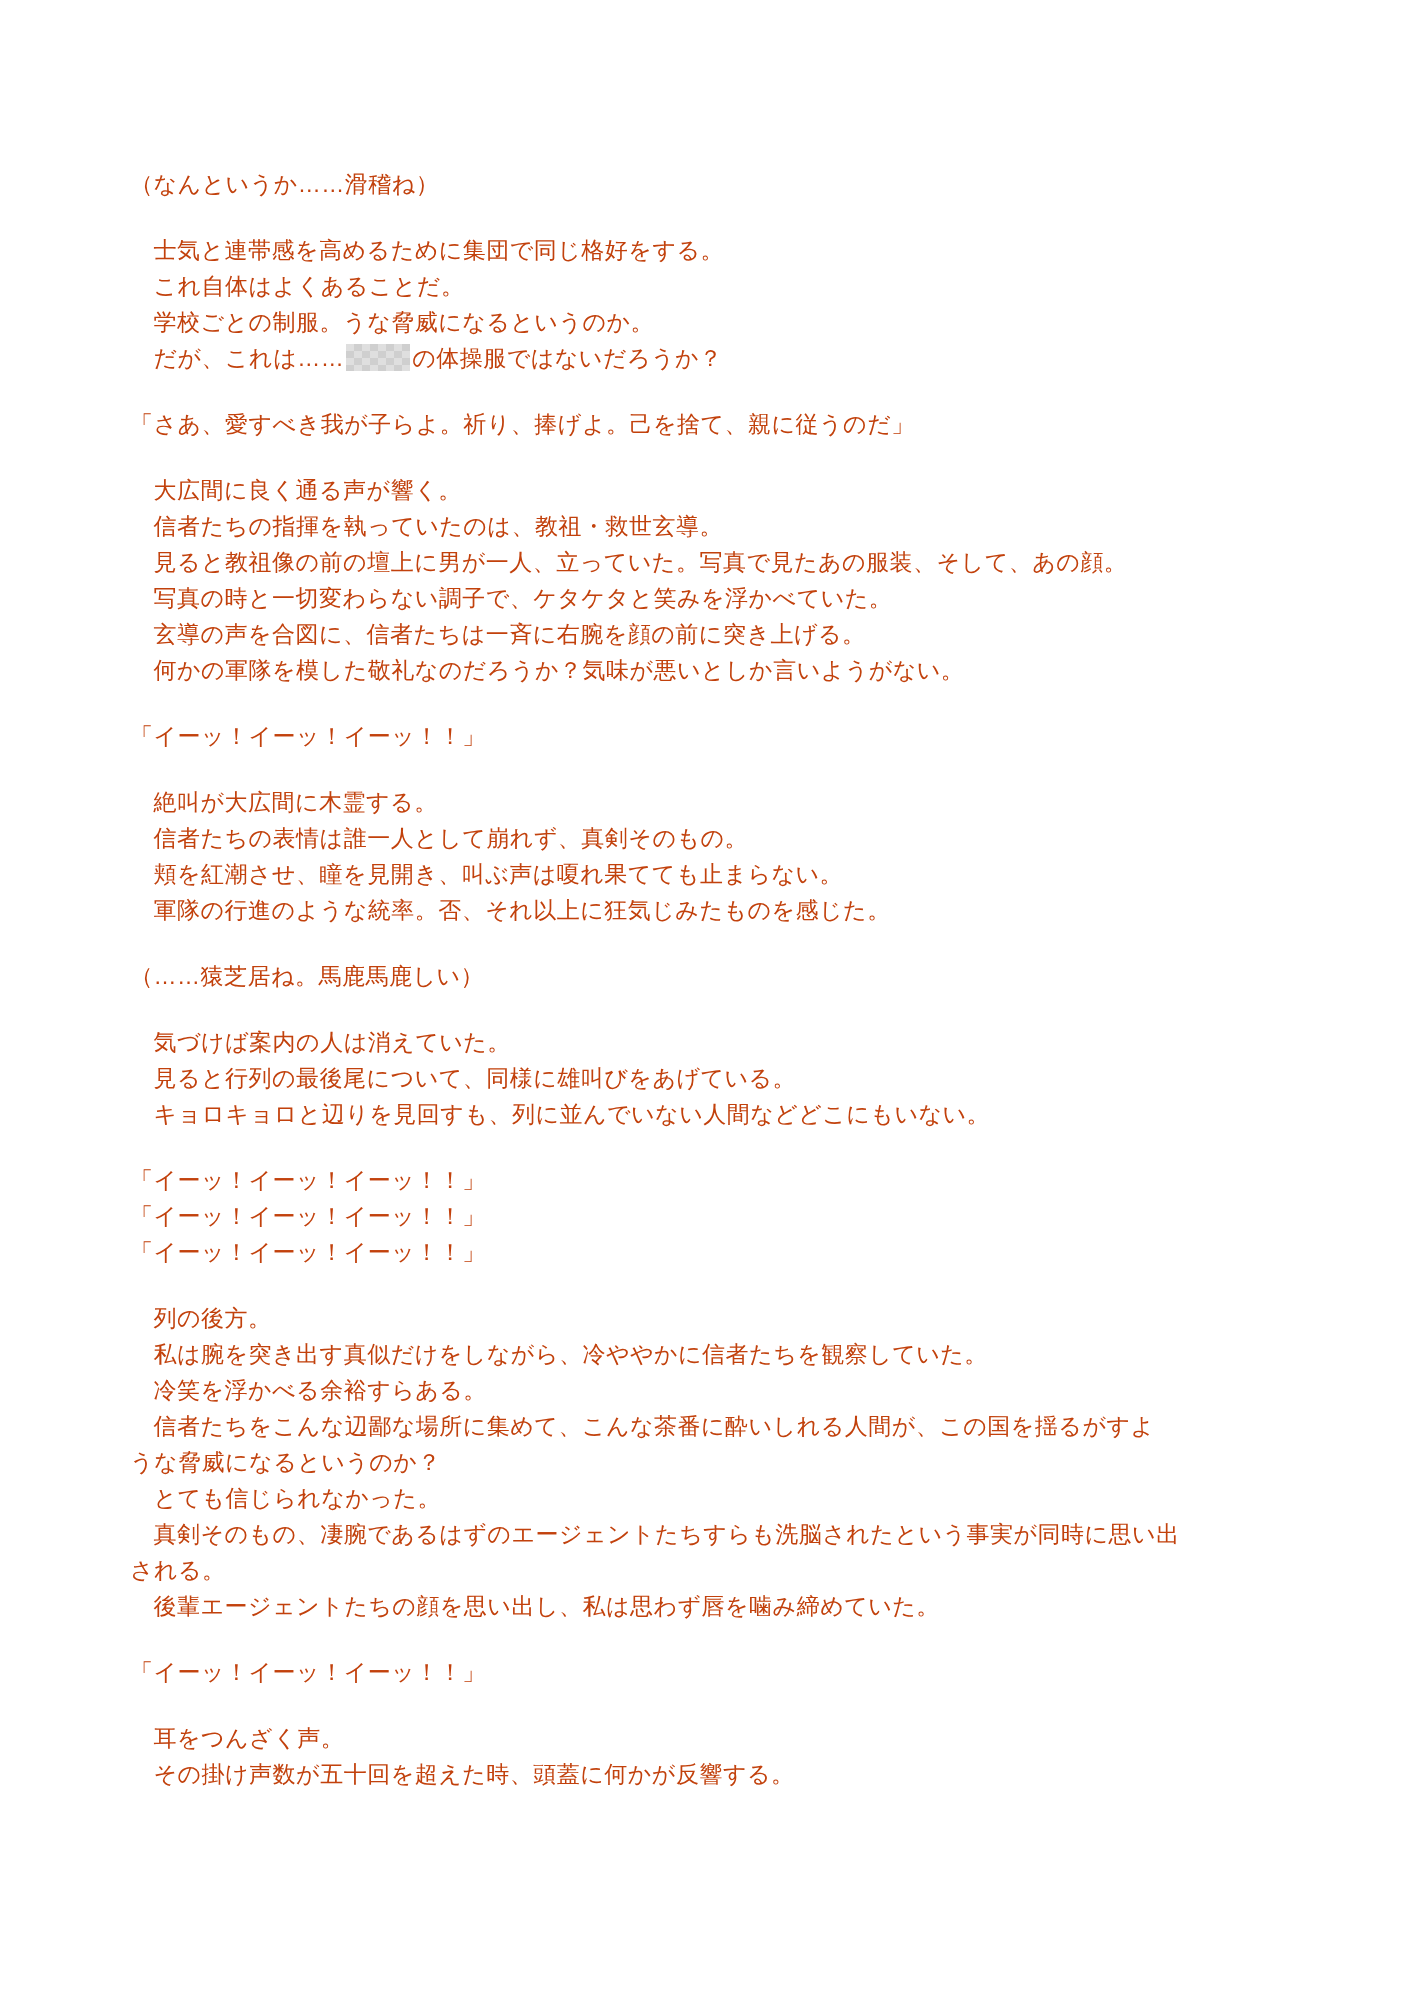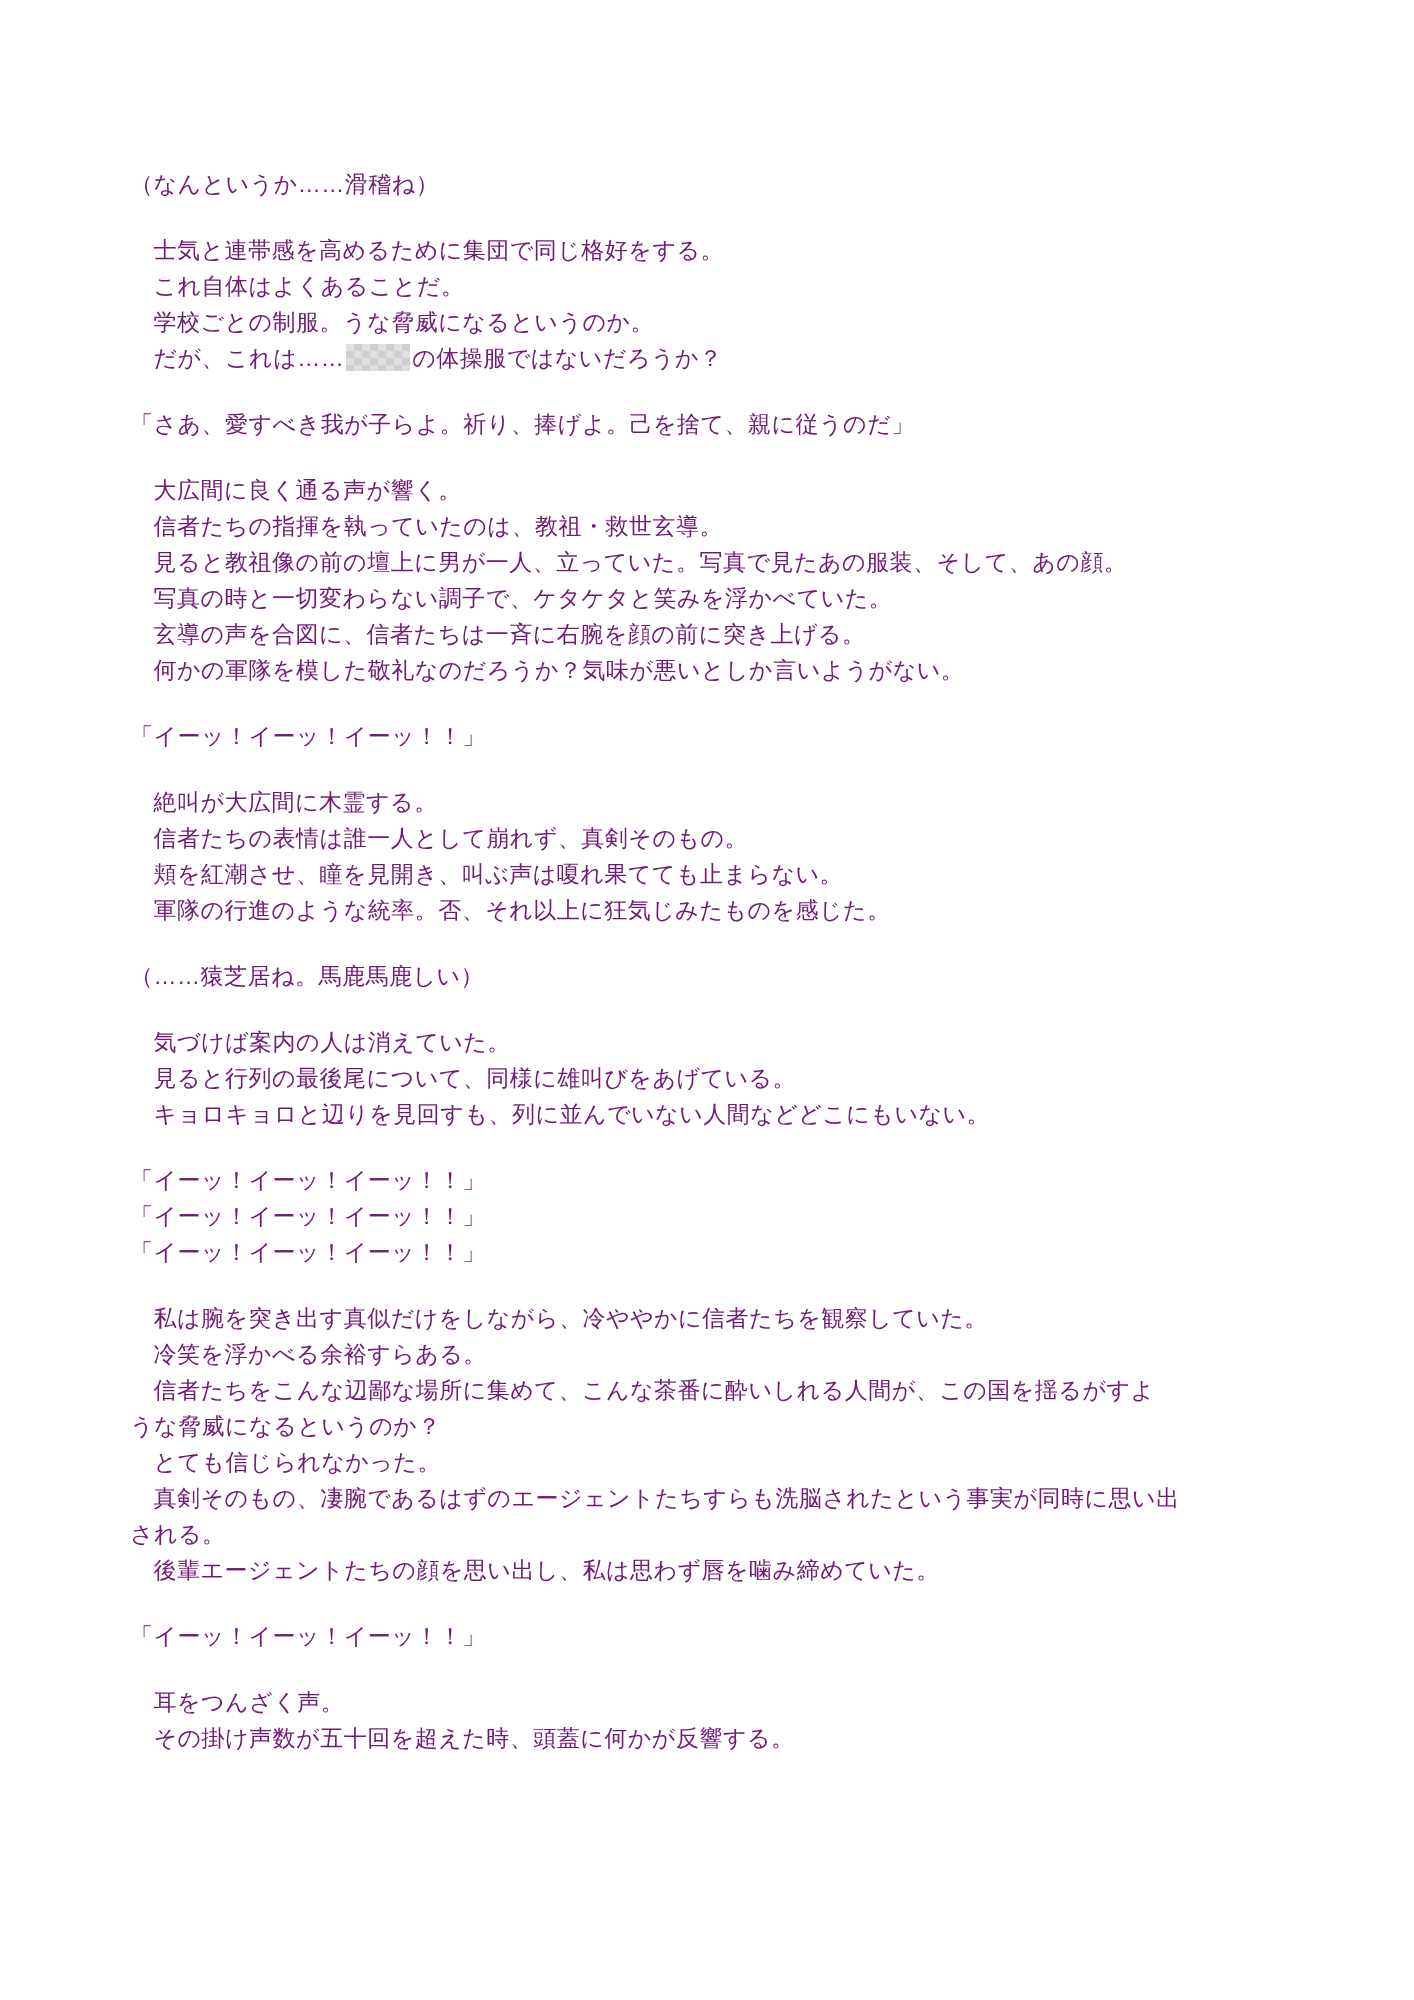--- a/index.html
+++ b/index.html
@@ -17,21 +17,21 @@
   }
   .content {
     position: absolute;
     left: 0;
     top: 0;
     width: 1414px;
     padding: 166px 112px 0 130px;
     font-family: "Liberation Sans", "DejaVu Sans", sans-serif;
     font-size: 23px;
     line-height: 36px;
-    color: #701a75;
+    color: #c2410c;
     letter-spacing: 0.5px;
   }
   .line {
     white-space: pre-wrap;
     height: 36px;
     overflow: visible;
   }
   .line.blank {
     height: 30px;
   }
@@ -76,20 +76,21 @@
       <div class="line">（……猿芝居ね。馬鹿馬鹿しい）</div>
       <div class="line blank"></div>
       <div class="line">　気づけば案内の人は消えていた。</div>
       <div class="line">　見ると行列の最後尾について、同様に雄叫びをあげている。</div>
       <div class="line">　キョロキョロと辺りを見回すも、列に並んでいない人間などどこにもいない。</div>
       <div class="line blank"></div>
       <div class="line">「イーッ！イーッ！イーッ！！」</div>
       <div class="line">「イーッ！イーッ！イーッ！！」</div>
       <div class="line">「イーッ！イーッ！イーッ！！」</div>
       <div class="line blank"></div>
+      <div class="line">　列の後方。</div>
       <div class="line">　私は腕を突き出す真似だけをしながら、冷ややかに信者たちを観察していた。</div>
       <div class="line">　冷笑を浮かべる余裕すらある。</div>
       <div class="line">　信者たちをこんな辺鄙な場所に集めて、こんな茶番に酔いしれる人間が、この国を揺るがすよ</div>
       <div class="line">うな脅威になるというのか？</div>
       <div class="line">　とても信じられなかった。</div>
       <div class="line">　真剣そのもの、凄腕であるはずのエージェントたちすらも洗脳されたという事実が同時に思い出</div>
       <div class="line">される。</div>
       <div class="line">　後輩エージェントたちの顔を思い出し、私は思わず唇を噛み締めていた。</div>
       <div class="line blank"></div>
       <div class="line">「イーッ！イーッ！イーッ！！」</div>

